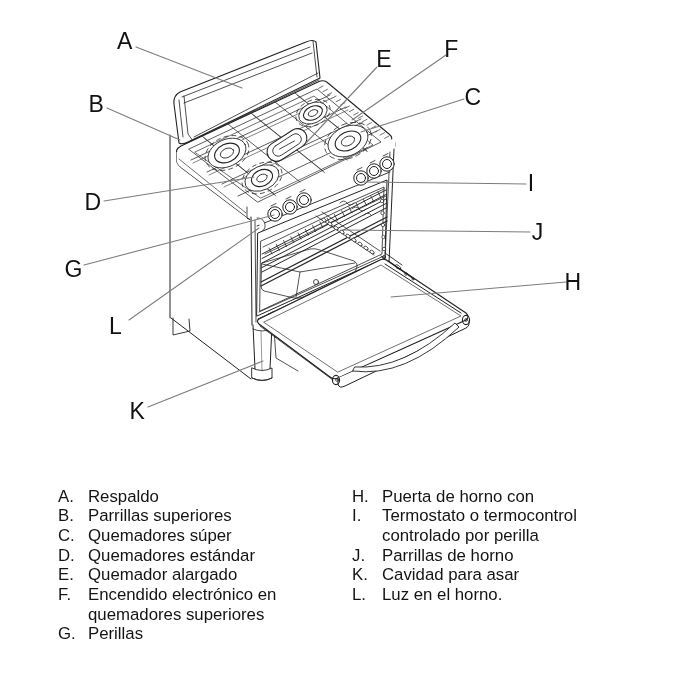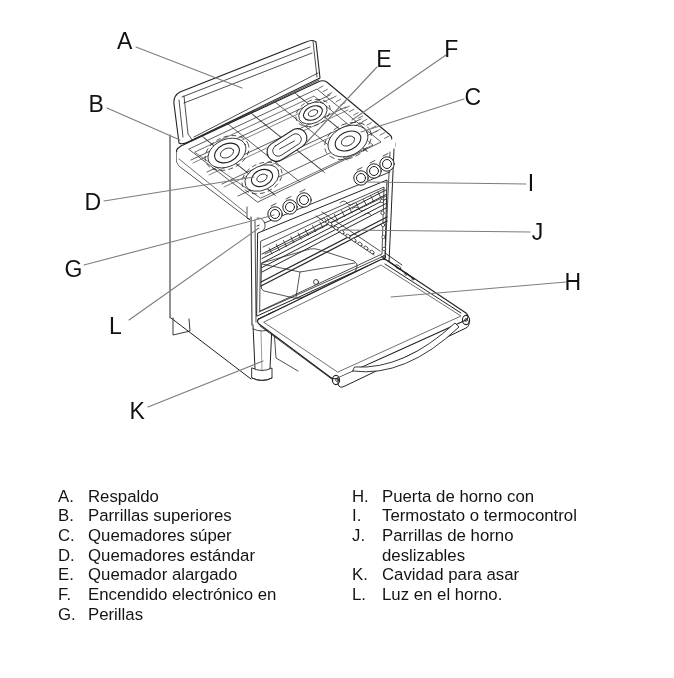--- a/index.html
+++ b/index.html
@@ -229,23 +229,24 @@
 </g>
 </svg>
 
 <div class="col" style="left:58px;top:486.6px;width:290px;">
 <div class="row"><span class="lt">A.</span>Respaldo</div>
 <div class="row"><span class="lt">B.</span>Parrillas superiores</div>
 <div class="row"><span class="lt">C.</span>Quemadores súper</div>
 <div class="row"><span class="lt">D.</span>Quemadores estándar</div>
 <div class="row"><span class="lt">E.</span>Quemador alargado</div>
 <div class="row"><span class="lt">F.</span>Encendido electrónico en</div>
+<div class="row"><span class="lt"></span>quemadores superiores</div>
 <div class="row"><span class="lt">G.</span>Perillas</div>
 </div>
 <div class="col" style="left:352px;top:486.6px;width:290px;">
 <div class="row"><span class="lt">H.</span>Puerta de horno con</div>
 <div class="row"><span class="lt">I.</span>Termostato o termocontrol</div>
+<div class="row"><span class="lt"></span>controlado por perilla</div>
 <div class="row"><span class="lt">J.</span>Parrillas de horno</div>
-<div class="row"><span class="lt"></span>deslizables</div>
 <div class="row"><span class="lt">K.</span>Cavidad para asar</div>
 <div class="row"><span class="lt">L.</span>Luz en el horno.</div>
 </div>
 </div>
 
 </body></html>

